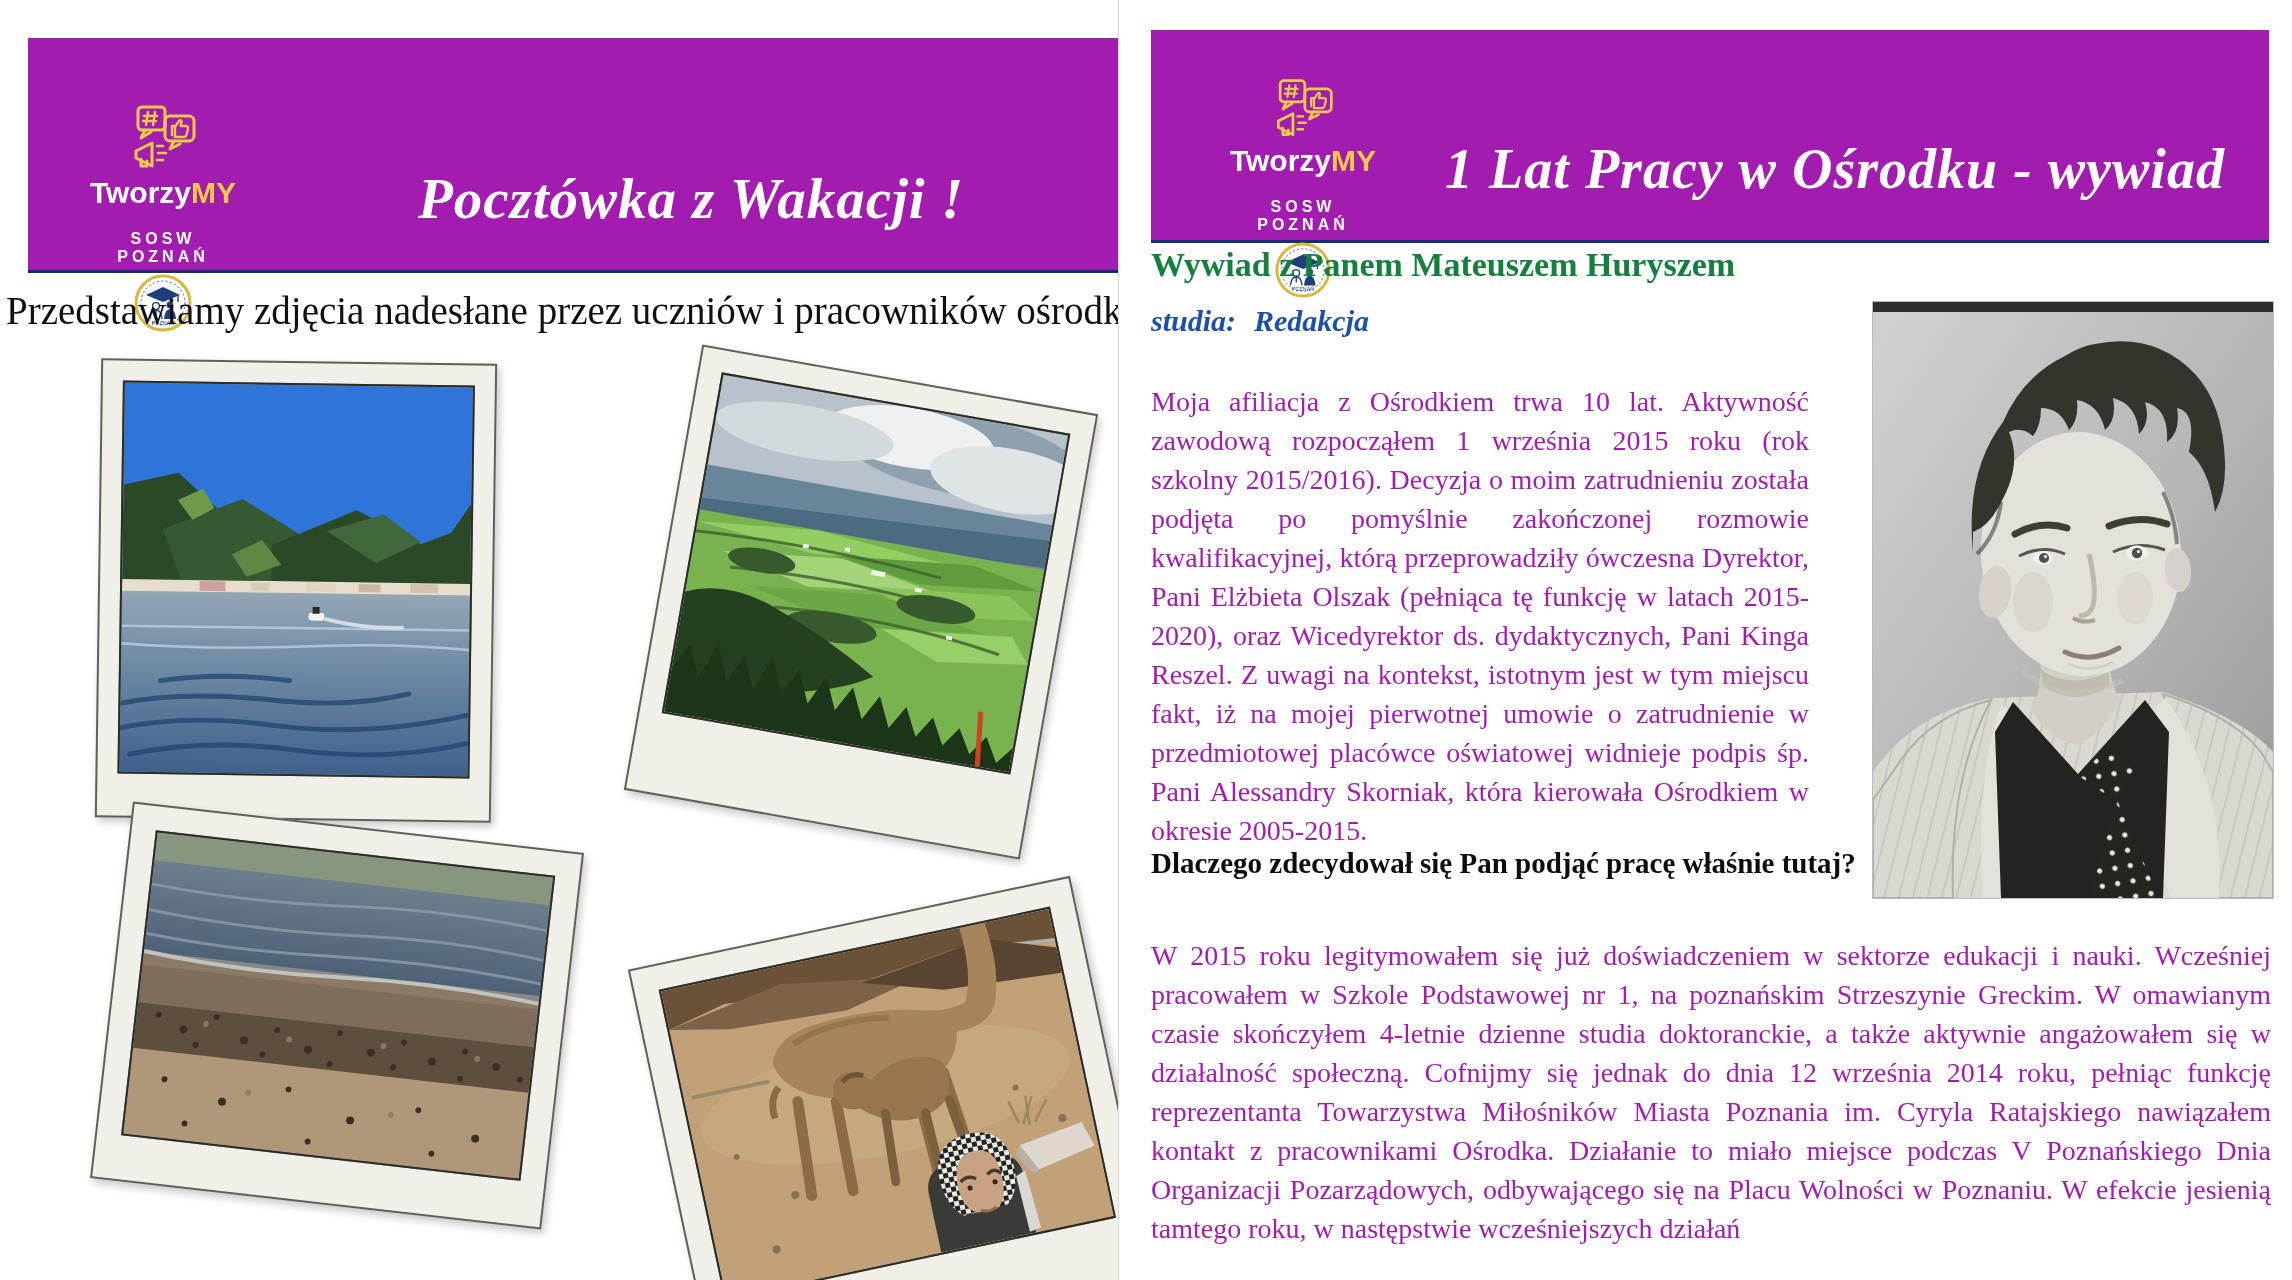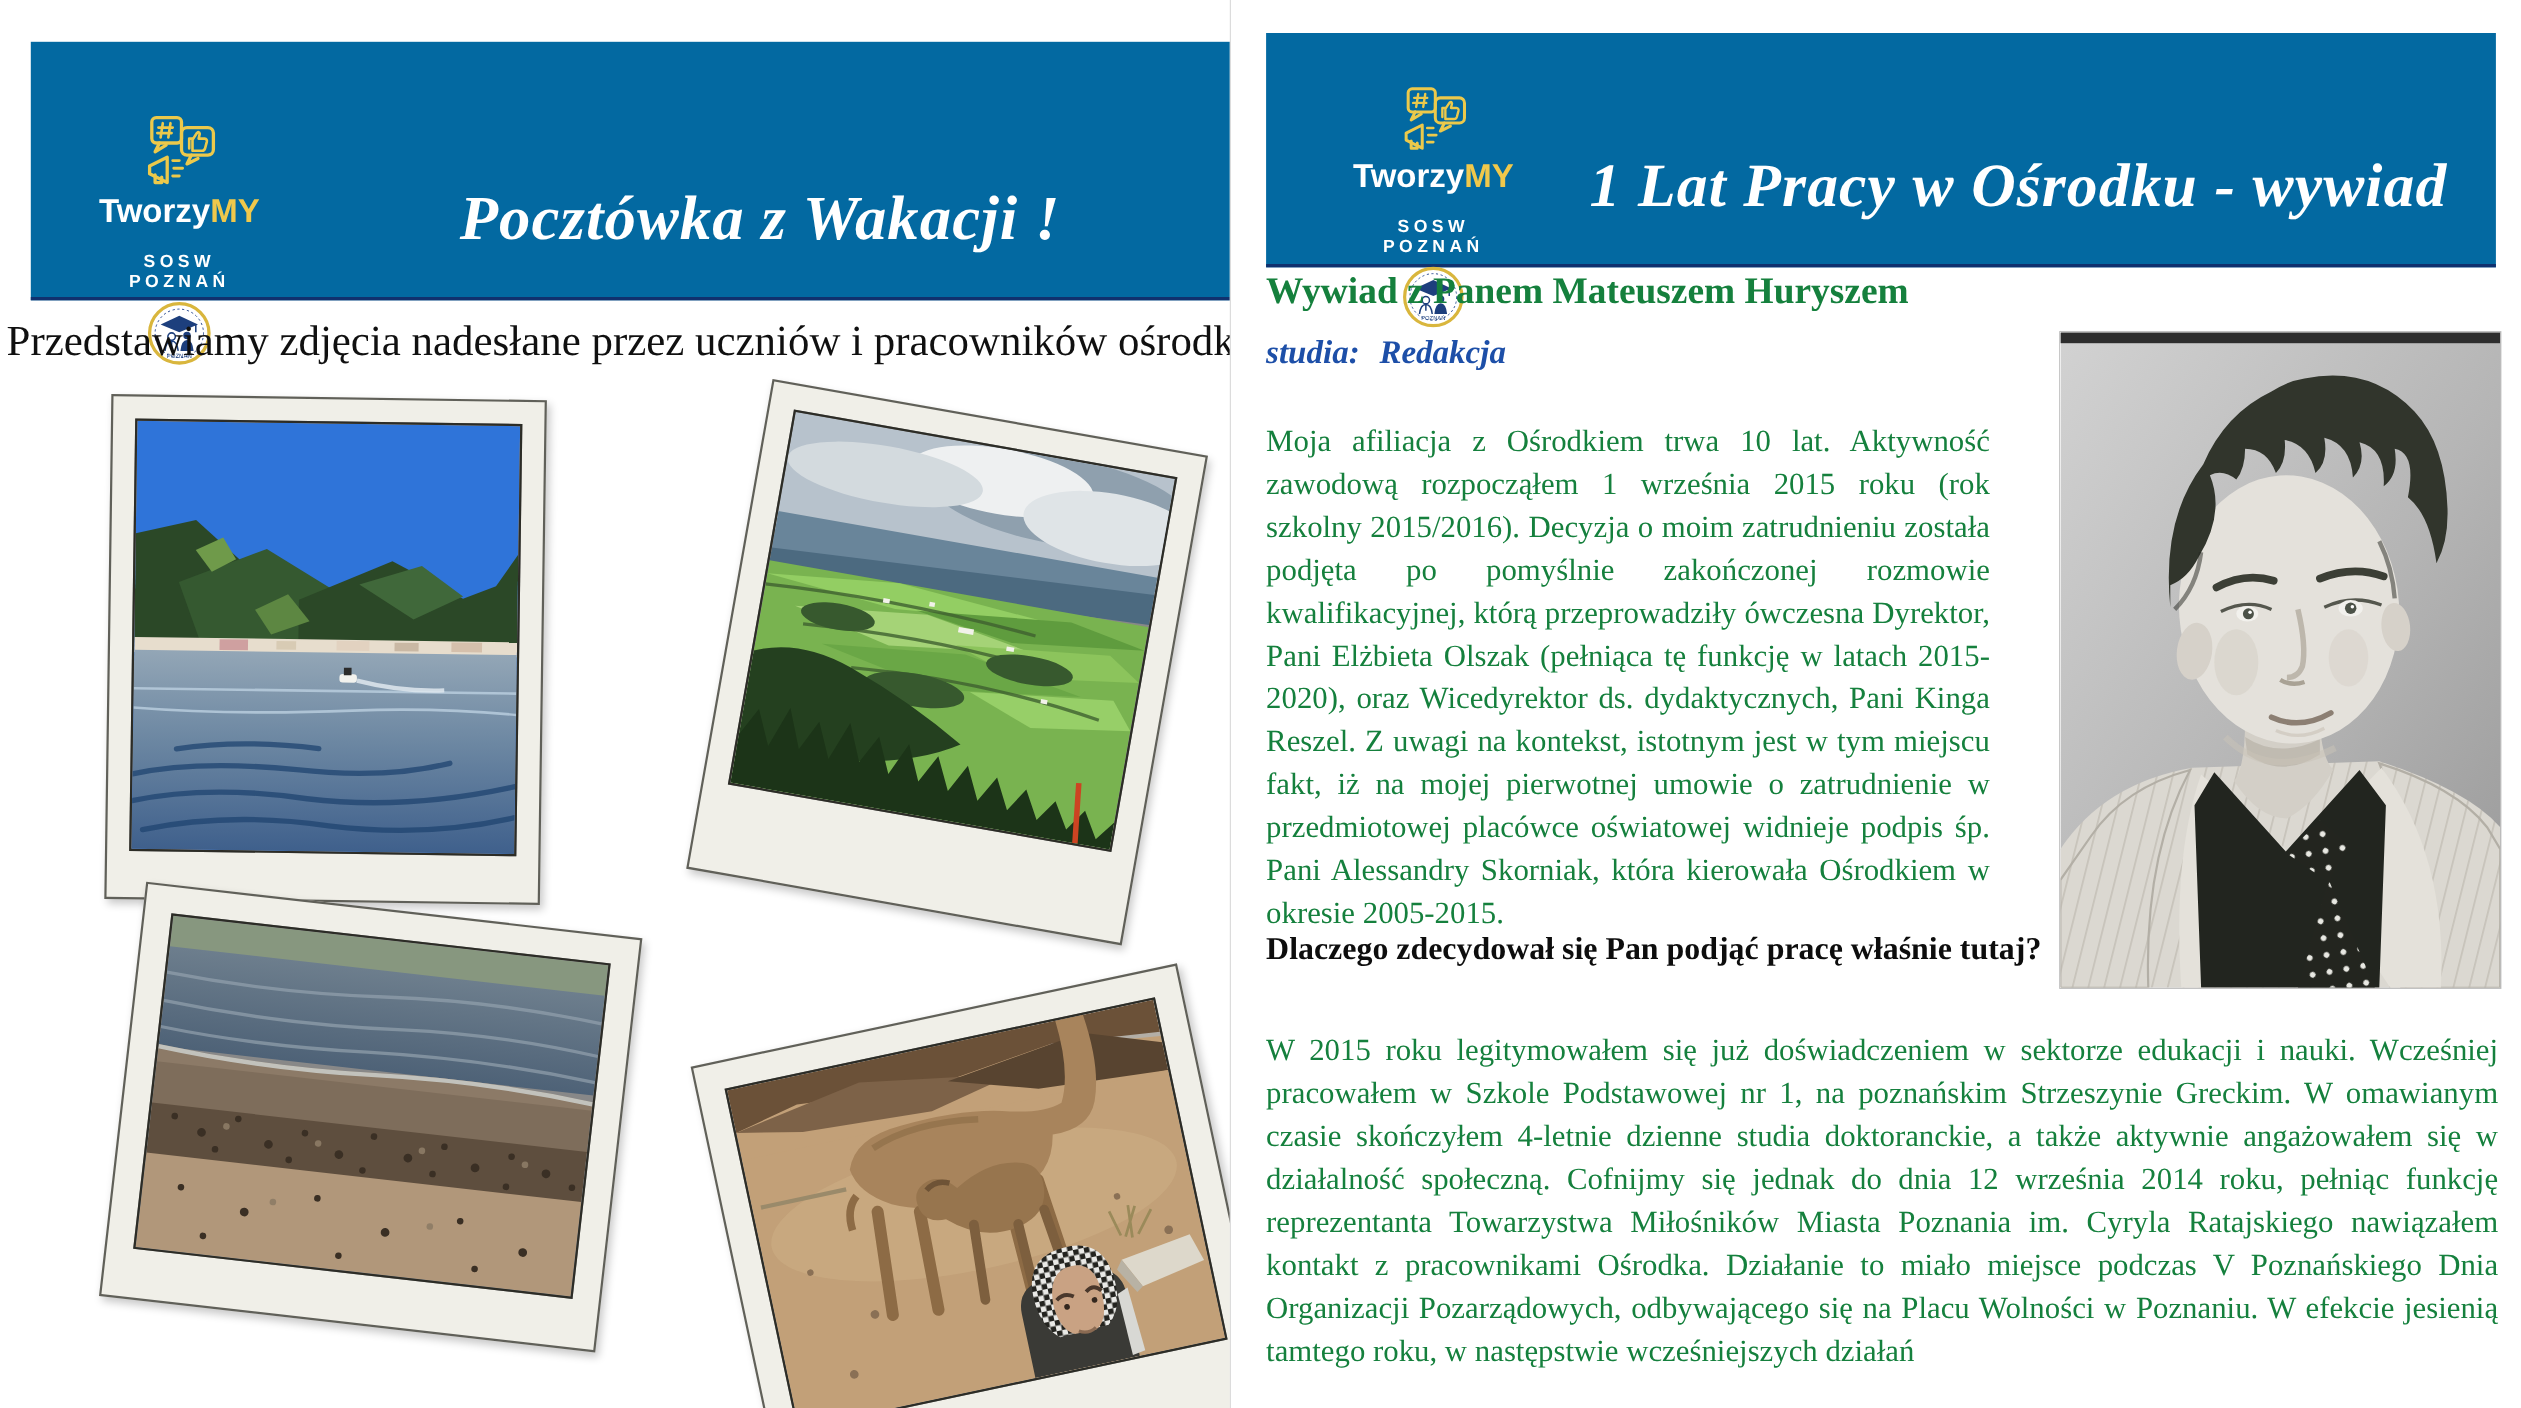--- a/index.html
+++ b/index.html
@@ -1,20 +1,20 @@
 <!DOCTYPE html>
 <html><head>
 <meta charset="utf-8">
 <style>
   html,body{margin:0;padding:0;background:#ffffff;}
   .stage{position:relative;width:2292px;height:1280px;overflow:hidden;background:#ffffff;
          font-family:"Liberation Serif",serif;}
 
   
-  .banner{position:absolute;background:#0369a1;border-bottom:3px solid #10316e;}
+  .banner{position:absolute;background:#a21caf;border-bottom:3px solid #10316e;}
   .banner-left{left:28px;top:38px;width:1094px;height:232px;}
   .banner-right{left:32px;top:30px;width:1118px;height:210px;}
 
   .banner-title{position:absolute;color:#ffffff;font-weight:700;text-align:center;
                 font-family:"Liberation Serif",serif;letter-spacing:1px;font-style:italic;}
   .title-left{left:232px;top:92px;width:862px;font-size:57px;line-height:62px;}
   .title-right{left:250px;top:62px;width:868px;font-size:56px;line-height:78px;}
 
   
   .logo{position:absolute;text-align:center;}
@@ -49,21 +49,21 @@
   .page-right{position:absolute;left:1118px;top:0;width:1174px;height:1280px;background:#ffffff;
               border-left:1px solid #d9d9d9;z-index:10;overflow:hidden;}
   .subtitle{position:absolute;left:32px;top:246px;margin:0;font-size:34px;font-weight:700;
             color:#15803d;}
   .author{position:absolute;left:32px;top:304px;margin:0;font-size:30px;font-style:italic;
           font-weight:700;color:#1d4fa8;}
   .author .val{margin-left:18px;}
   .question{position:absolute;margin:0;font-size:29px;font-weight:700;color:#0d0d0d;}
   .q1{left:32px;top:344px;width:680px;}
   .q2{left:32px;top:847px;width:1120px;}
-  .answer{position:absolute;margin:0;font-size:28px;line-height:39px;color:#15803d;
+  .answer{position:absolute;margin:0;font-size:28px;line-height:39px;color:#a21caf;
           text-align:justify;overflow:hidden;font-family:Liberation Serif, serif;}
   .a1{left:32px;top:382px;width:658px;height:512px;}
   .a2{left:32px;top:936px;width:1120px;height:344px;}
   .portrait{position:absolute;left:714px;top:286px;width:400px;height:596px;overflow:hidden;
             box-shadow:0 0 0 1px #bbb;}
   .portrait svg{display:block;width:100%;height:100%;}
 </style>
 </head>
 <body>
 

